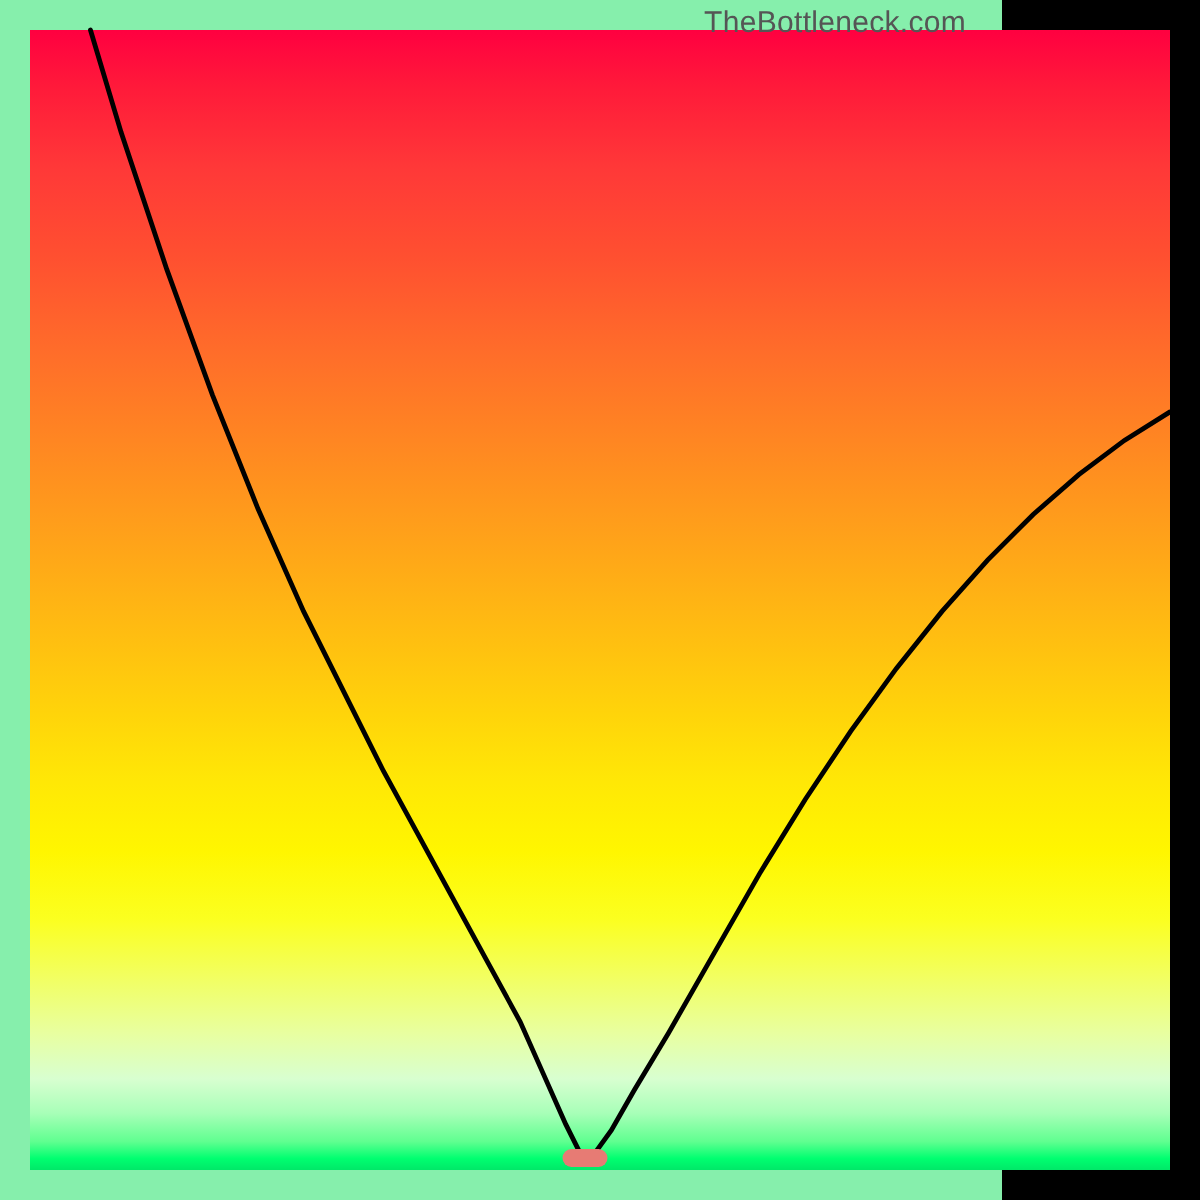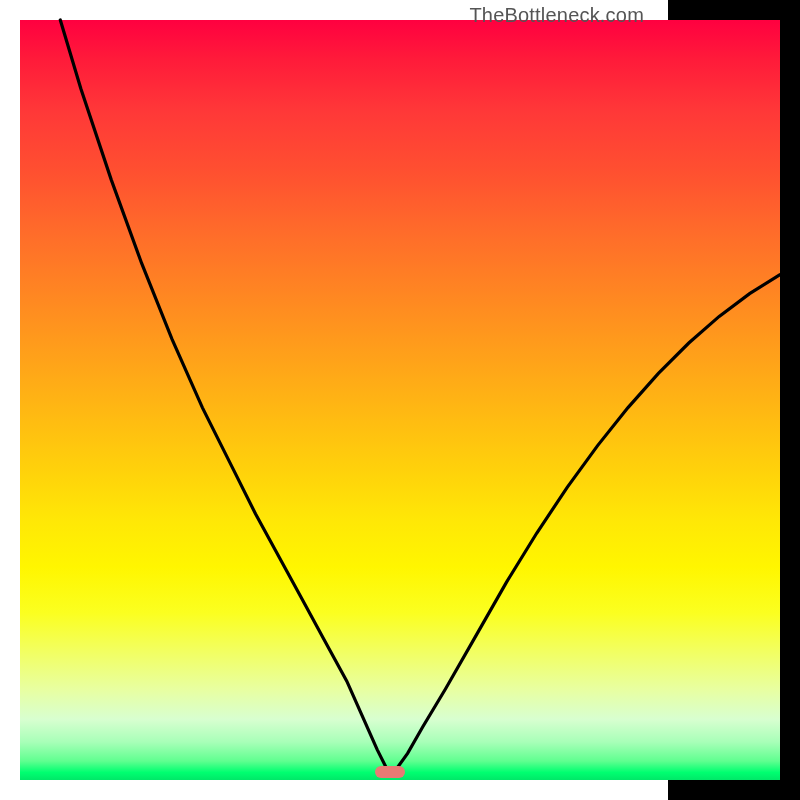--- a/index.html
+++ b/index.html
@@ -8,21 +8,21 @@
     width: 800px;
     height: 800px;
     background: #000;
     overflow: hidden;
     font-family: Arial, Helvetica, sans-serif;
   }
   .frame {
     position: relative;
     width: 668px;
     height: 800px;
-    background: #ffffff;
+    background: #86efac;
   }
   .plot-area {
     position: absolute;
     left: 20px;
     top: 20px;
     width: 760px;
     height: 760px;
     background: linear-gradient(
       to bottom,
       #ff0040 0%,

